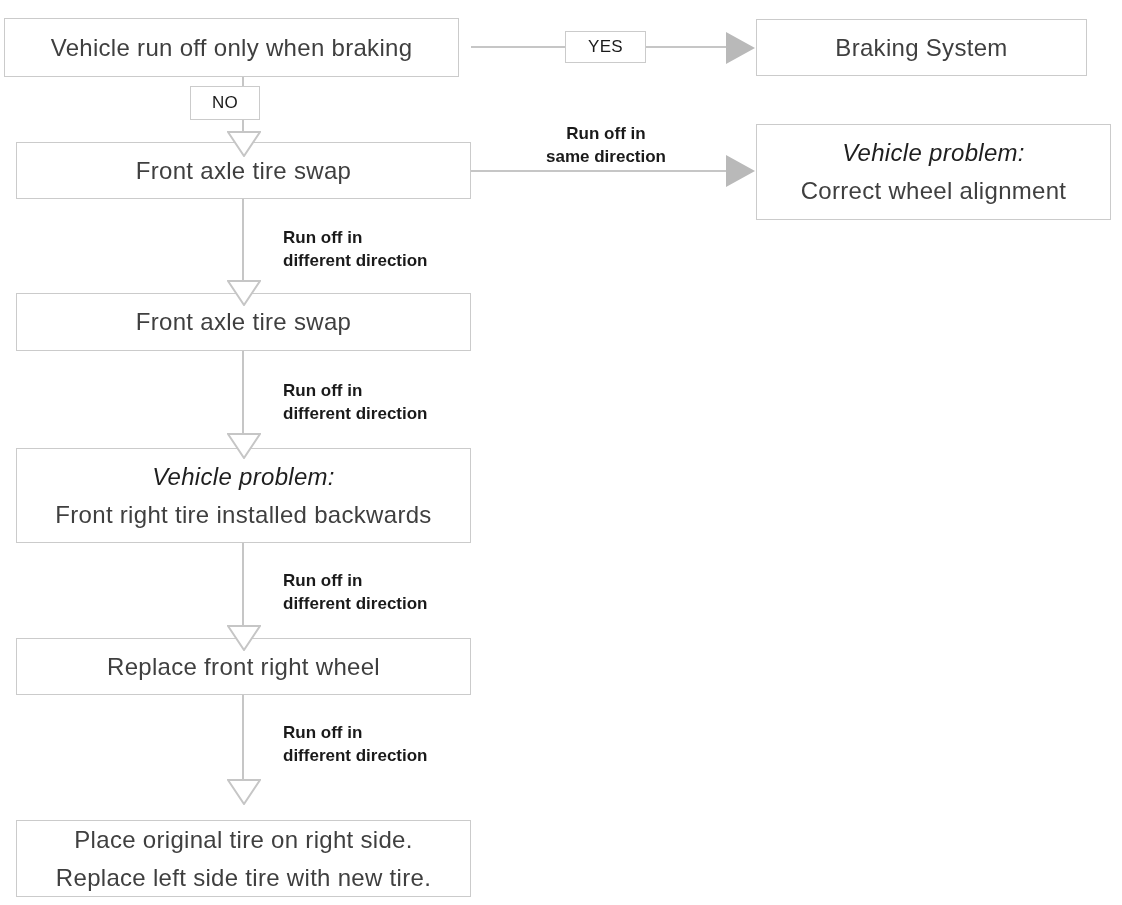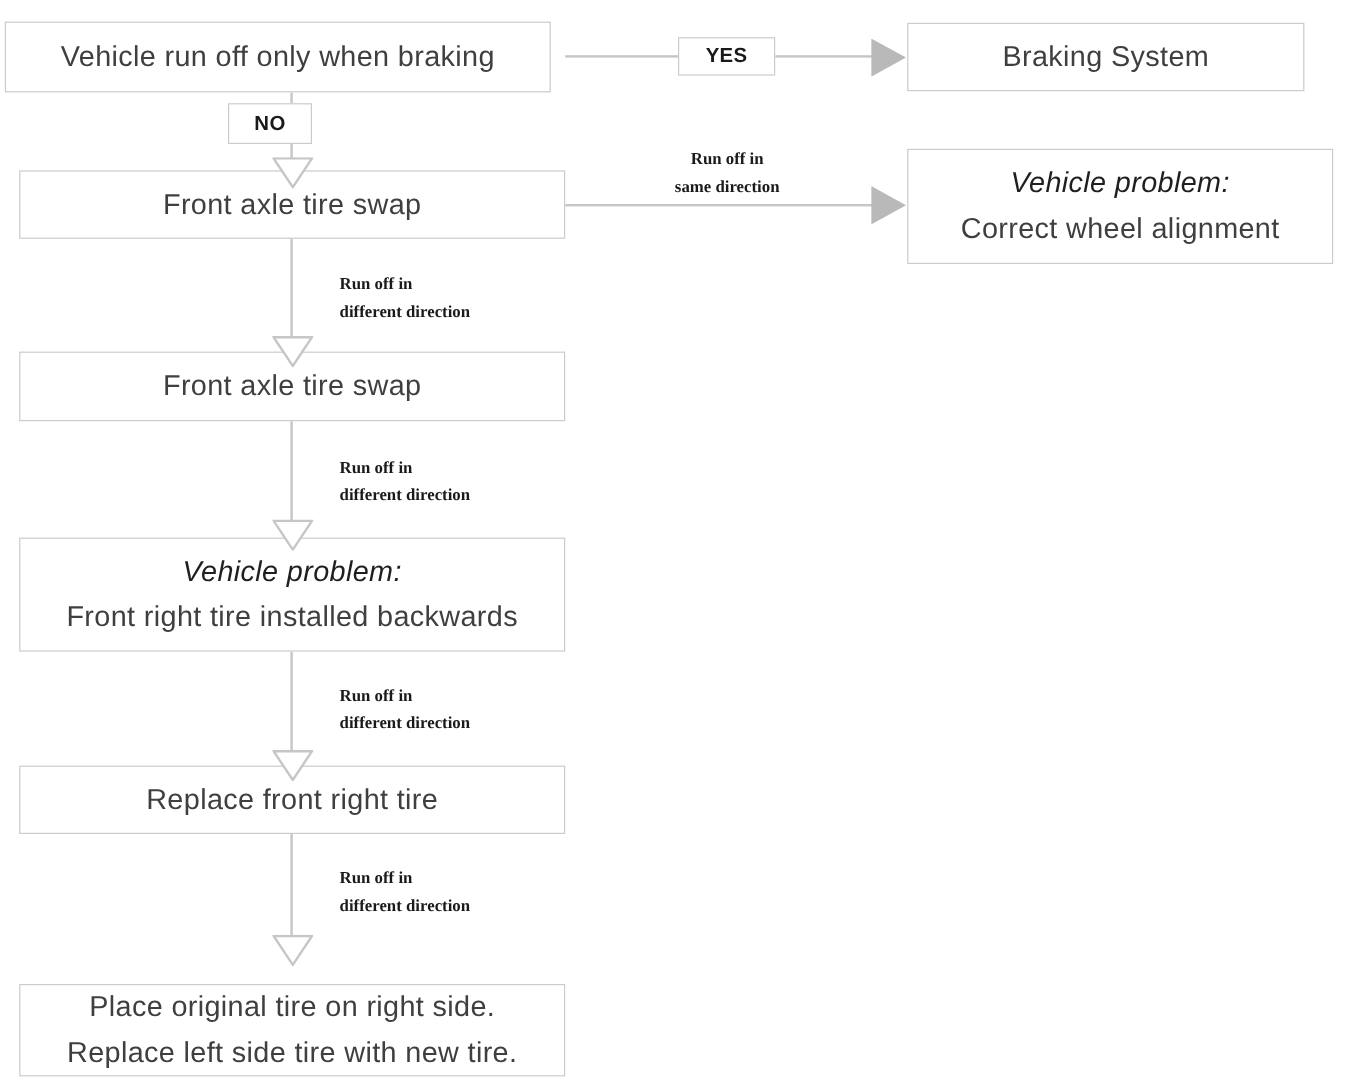--- a/index.html
+++ b/index.html
@@ -25,28 +25,28 @@
   .box .light{
     font-size:24px;font-weight:300;color:var(--box-text);letter-spacing:.3px;line-height:38px;
   }
   .box .title{
     font-size:24px;font-weight:500;color:var(--title-text);letter-spacing:.3px;line-height:38px;font-style:italic;
   }
   .tag{
     position:absolute;box-sizing:border-box;background:#fff;
     border:1.5px solid var(--box-border);
     display:flex;align-items:center;justify-content:center;
-    font-size:17px;font-weight:700;color:var(--label-text);z-index:2;letter-spacing:.3px;
+    font-size:17px;font-weight:400;color:var(--label-text);z-index:2;letter-spacing:.3px;
   }
   .vline{position:absolute;width:2px;background:var(--line);z-index:1;}
   .hline{position:absolute;height:2px;background:var(--line);z-index:1;}
   .arrow{position:absolute;z-index:3;line-height:0;}
   .edge-label{
-    position:absolute;font-size:14px;font-weight:700;color:var(--label-text);
-    line-height:23px;z-index:2;white-space:nowrap;font-family:Liberation Serif, serif;
+    position:absolute;font-size:17px;font-weight:700;color:var(--label-text);
+    line-height:23px;z-index:2;white-space:nowrap;
   }
   .edge-label.centered{text-align:center;}
 </style>
 </head>
 <body>
 
 <div class="canvas">
 
   <div class="vline" style="left:242px;top:77px;height:10px"></div>
   <div class="vline" style="left:242px;top:120px;height:13px"></div>
@@ -87,21 +87,21 @@
   <div class="box" style="left:16px;top:293px;width:455px;height:58px">
     <span class="light">Front axle tire swap</span>
   </div>
 
   <div class="box" style="left:16px;top:448px;width:455px;height:95px">
     <span class="title">Vehicle problem:</span>
     <span class="light">Front right tire installed backwards</span>
   </div>
 
   <div class="box" style="left:16px;top:638px;width:455px;height:57px">
-    <span class="light">Replace front right tire</span>
+    <span class="light">Replace front right wheel</span>
   </div>
 
   <div class="box" style="left:16px;top:820px;width:455px;height:77px">
     <span class="light">Place original tire on right side.</span>
     <span class="light">Replace left side tire with new tire.</span>
   </div>
 
   <div class="edge-label centered" style="left:520px;top:122px;width:172px">
     <span>Run off in</span><br>
     <span>same direction</span>

